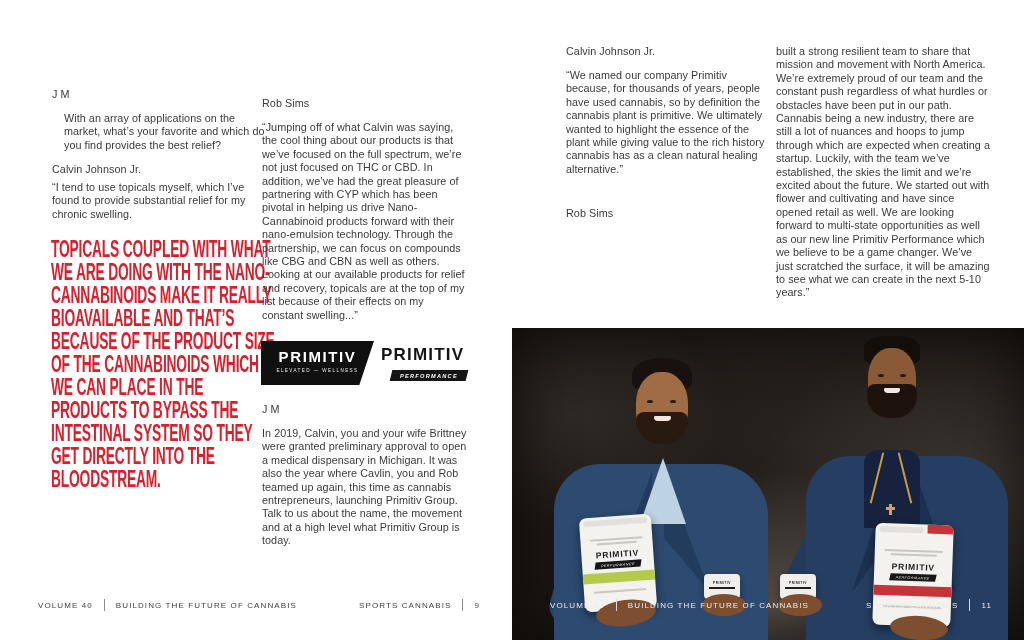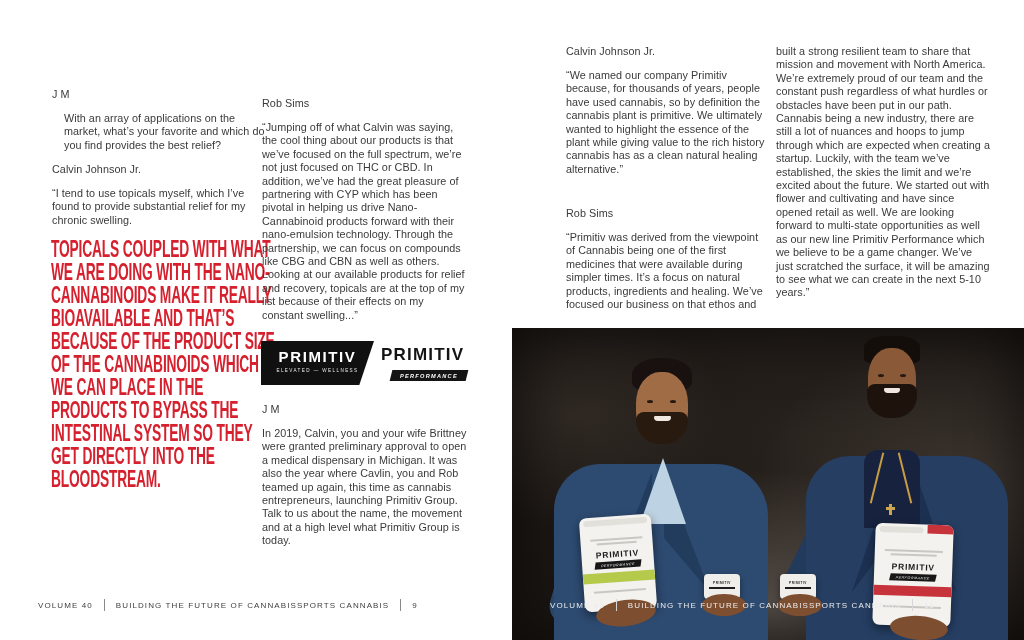--- a/index.html
+++ b/index.html
@@ -36,21 +36,21 @@
   .logo-perf .tagline {
     display:inline-block; margin-top:3px; margin-left:10px; background:#141414; color:#fff;
     font-size:5.6px; font-style:italic; font-weight:700; letter-spacing:1.3px;
     padding:2.5px 9px; transform:skewX(-14deg);
   }
   .logo-perf .tagline > span { display:inline-block; transform:skewX(14deg); }
 
   
   .footer {
     position:absolute; top:599px; left:38px; right:32px; display:flex;
-    align-items:center;
+    justify-content:space-between; align-items:center;
     font-size:8px; letter-spacing:1.1px; color:#3e3e3e; z-index:5;
   }
   .footer .grp { display:flex; align-items:center; }
   .footer .vbar { width:1px; height:12px; background:#8a8a8a; margin:0 11px; }
   .footer.light { color:#ececec; }
   .footer.light .vbar { background:#d8d8d8; }
 
   
   .photo {
     position:absolute; left:0; top:328px; width:512px; height:312px; overflow:hidden;
@@ -113,21 +113,21 @@
 </style>
 </head>
 <body>
 
 <div>
 
   <section class="page page-left">
     <div class="tb speaker" style="left:52px; top:88px;">J M</div>
     <div class="tb" style="left:64px; top:112px; width:204px;">With an array of applications on the market, what’s your favorite and which do you find provides the best relief?</div>
     <div class="tb speaker" style="left:52px; top:163px;">Calvin Johnson Jr.</div>
-    <div class="tb" style="left:52px; top:187px; width:204px;">“I tend to use topicals myself, which I’ve found to provide substantial relief for my chronic swelling.</div>
+    <div class="tb" style="left:52px; top:181px; width:204px;">“I tend to use topicals myself, which I’ve found to provide substantial relief for my chronic swelling.</div>
     <div class="pull-quote">TOPICALS COUPLED WITH WHAT
 WE ARE DOING WITH THE NANO-
 CANNABINOIDS MAKE IT REALLY
 BIOAVAILABLE AND THAT’S
 BECAUSE OF THE PRODUCT SIZE
 OF THE CANNABINOIDS WHICH
 WE CAN PLACE IN THE
 PRODUCTS TO BYPASS THE
 INTESTINAL SYSTEM SO THEY
 GET DIRECTLY INTO THE
@@ -161,21 +161,20 @@
         <span class="vbar"></span>
         <span>9</span>
       </div>
     </footer>
   </section>
 
   <section class="page page-right">
     <div class="tb speaker" style="left:54px; top:45px;">Calvin Johnson Jr.</div>
     <div class="tb" style="left:54px; top:69px; width:204px;">“We named our company Primitiv because, for thousands of years, people have used cannabis, so by definition the cannabis plant is primitive. We ultimately wanted to highlight the essence of the plant while giving value to the rich history cannabis has as a clean natural healing alternative.”</div>
     <div class="tb speaker" style="left:54px; top:207px;">Rob Sims</div>
-    <div class="tb" style="left:54px; top:231px; width:204px;">“Primitiv was derived from the viewpoint of Cannabis being one of the first medicines that were available during simpler times. It’s a focus on natural products, ingredients and healing.  We’ve focused our business on that ethos and</div>
     <div class="tb" style="left:264px; top:45px; width:216px;">built a strong resilient team to share that mission and movement with North America.  We’re extremely proud of our team and the constant push regardless of what hurdles or obstacles have been put in our path. Cannabis being a new industry, there are still a lot of nuances and hoops to jump through which are expected when creating a startup. Luckily, with the team we’ve established, the skies the limit and we’re excited about the future. We started out with flower and cultivating and have since opened retail as well. We are looking forward to multi-state opportunities as well as our new line Primitiv Performance which we believe to be a game changer. We’ve just scratched the surface, it will be amazing to see what we can create in the next 5-10 years.”</div>
 
     <div class="photo">
 
       <div style="left:0;top:0;width:512px;height:312px;">
         <div class="sleeve" style="left:46px; top:200px; width:54px; height:100px; transform:rotate(16deg);"></div>
         <div class="sleeve" style="left:186px; top:196px; width:46px; height:84px; transform:rotate(-28deg);"></div>
         <div class="torso-l">
           <div class="lapel lft"></div>
           <div class="lapel rgt"></div>

